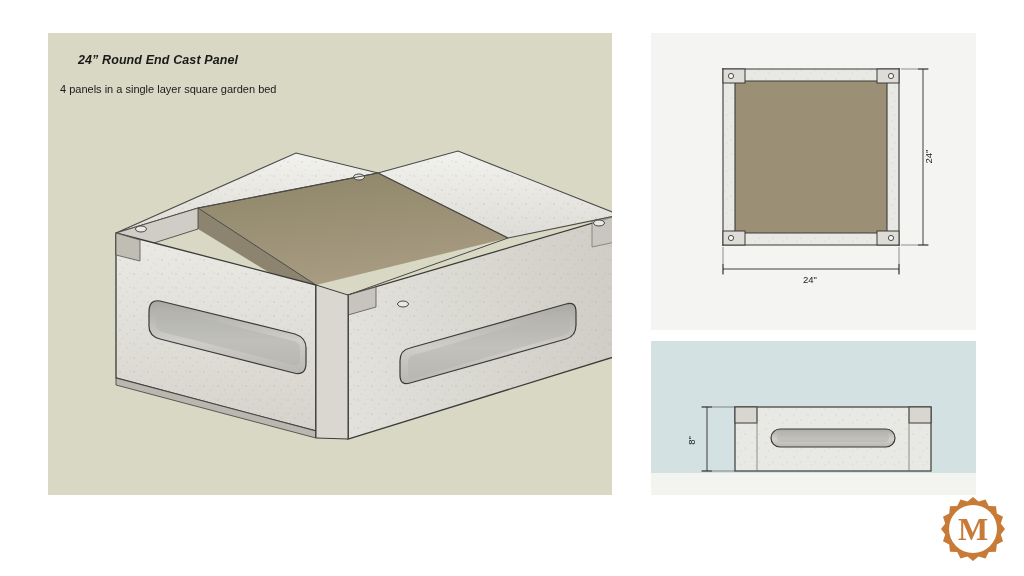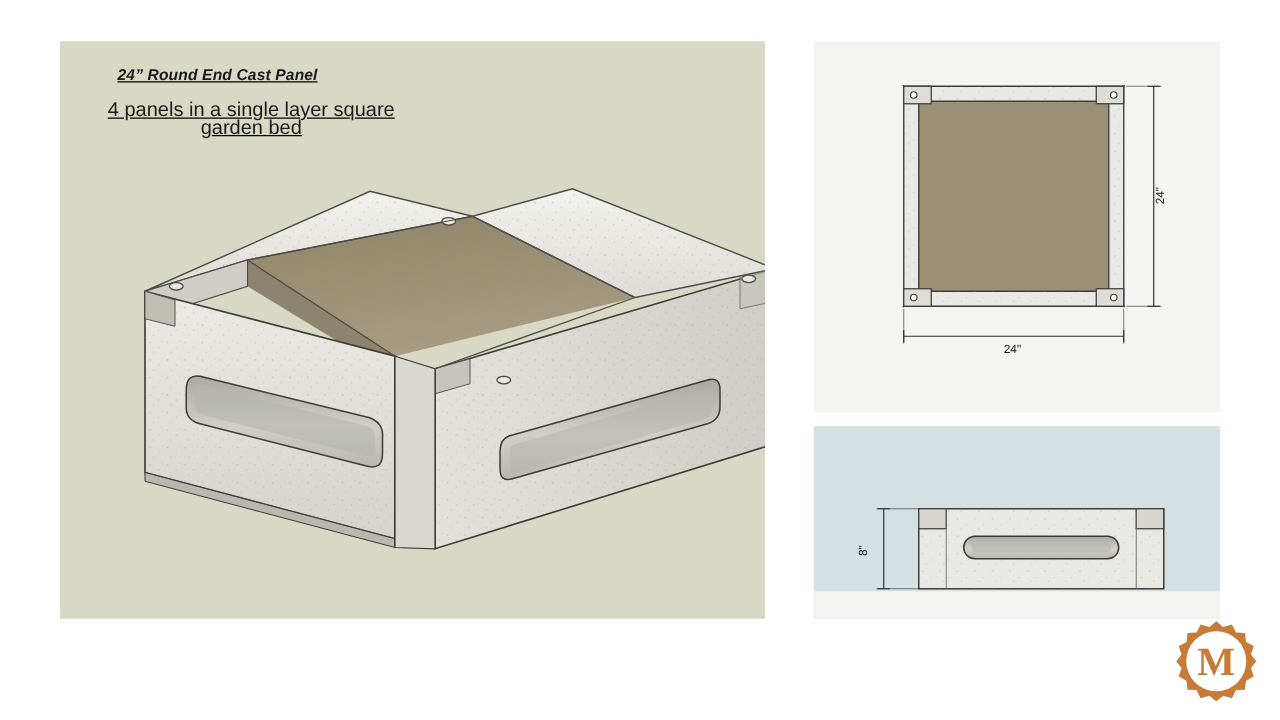--- a/index.html
+++ b/index.html
@@ -19,39 +19,37 @@
   .panel-main {
     position: absolute;
     left: 48px;
     top: 33px;
     width: 564px;
     height: 462px;
     background: #d8d8c4;
   }
   .title-block {
     position: absolute;
-    left: 28px;
+    left: 12px;
     top: 20px;
     width: 320px;
-    text-decoration: underline;
   }
   .title-line {
     font-size: 12.5px;
     font-weight: bold;
     font-style: italic;
     color: #1a1a1a;
     letter-spacing: 0.1px;
     line-height: 15px;
     padding-left: 18px;
   }
   .subtitle {
     margin-top: 14px;
-    font-size: 16px;
+    font-size: 11px;
     color: #1a1a1a;
-    text-align: center;
     line-height: 14px;
     width: 250px;
     padding-left: 0px;
   }
 
   
   .panel-plan {
     position: absolute;
     left: 651px;
     top: 33px;

